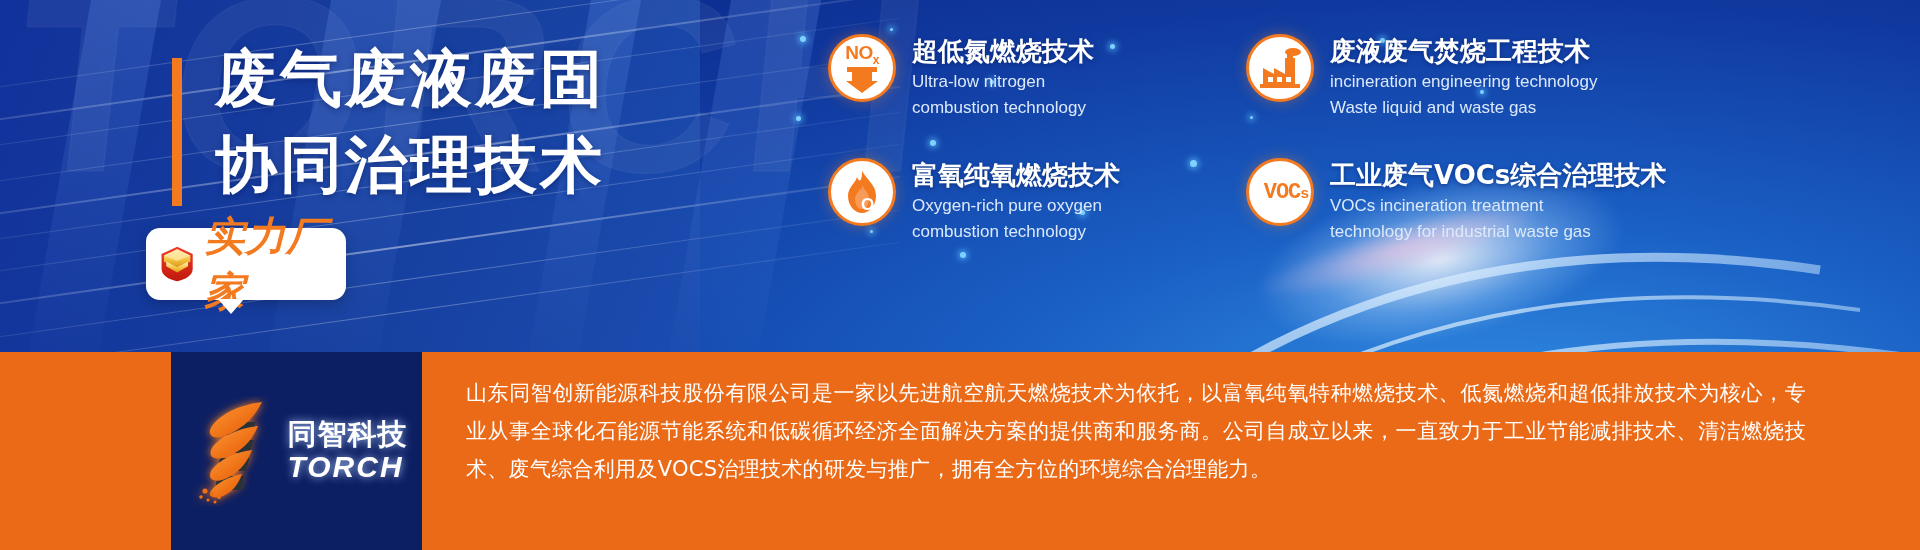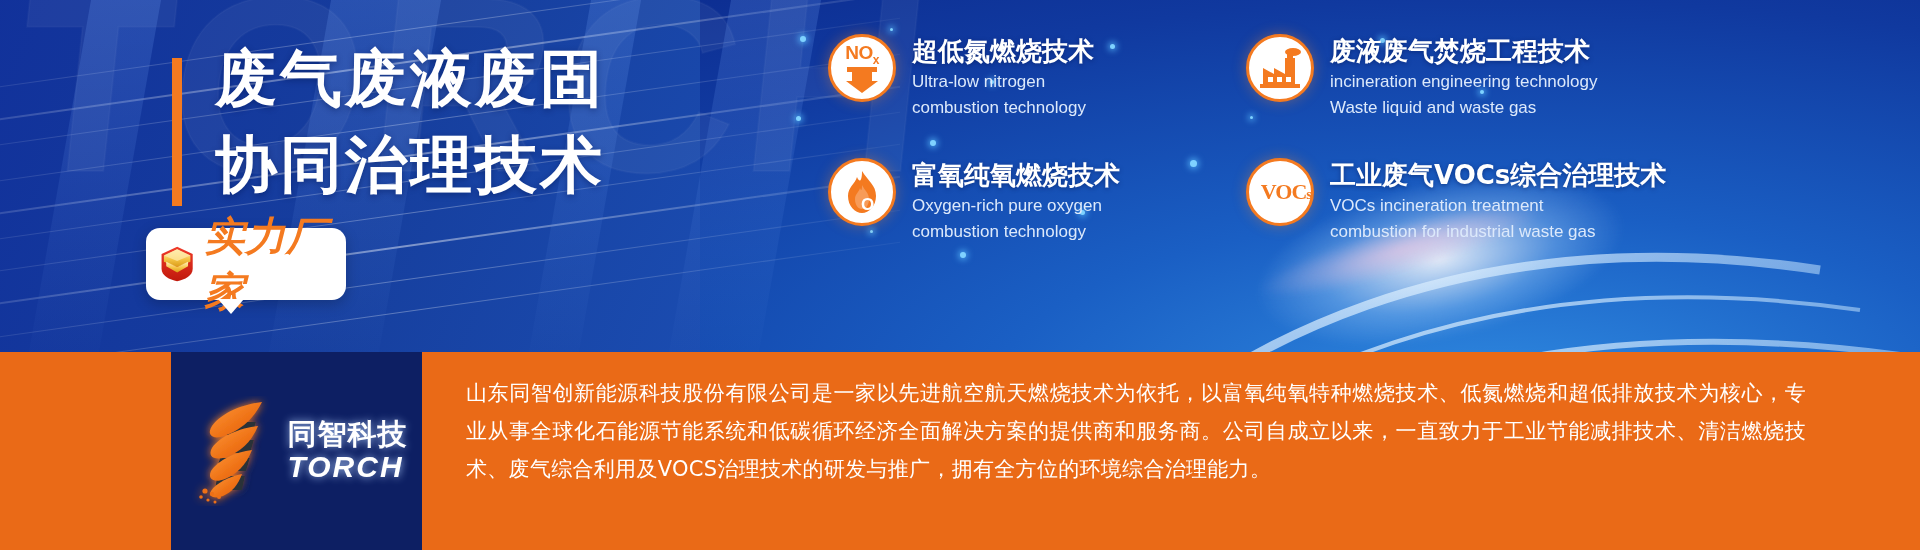--- a/index.html
+++ b/index.html
@@ -117,21 +117,21 @@
   }
 
   
   .ic-nox{display:flex;flex-direction:column;align-items:center;justify-content:center;line-height:1;}
   .ic-nox .t{color:#f47a20;font-weight:bold;font-size:19px;font-family:"Liberation Sans",sans-serif;letter-spacing:-.5px;}
   .ic-nox .t sub{font-size:12px;}
   .ic-nox .arw{margin-top:1px;}
   .ic-o2{position:relative;width:100%;height:100%;display:flex;align-items:center;justify-content:center;}
   .ic-o2 .lbl{position:absolute;left:30px;top:34px;color:#fff;font-size:17px;font-weight:bold;font-family:"Liberation Sans",sans-serif;}
   .ic-o2 .lbl sub{font-size:10px;}
-  .ic-vocs{color:#f47a20;font-weight:bold;font-size:22px;font-family:Liberation Serif, serif;letter-spacing:-1px;margin-left:12px;}
+  .ic-vocs{color:#f47a20;font-weight:bold;font-size:22px;font-family:Liberation Mono, monospace;letter-spacing:-1px;margin-left:12px;}
   .ic-vocs .s{font-size:15px;}
 
   
   .badge{
     position:absolute;left:146px;top:228px;
     width:200px;height:72px;
     background:#fff;border-radius:14px;
     display:flex;align-items:center;gap:10px;
     padding:0 14px;box-sizing:border-box;
     box-shadow:0 4px 14px rgba(0,0,0,.22);
@@ -331,21 +331,21 @@
       </div>
     </div>
 
     <div class="feat">
       <div class="feat-icon">
         <div class="ic-vocs">VOC<span class="s">s</span></div>
       </div>
       <div class="feat-text">
         <div class="feat-cn">工业废气VOCs综合治理技术</div>
         <div class="feat-en">VOCs incineration treatment</div>
-        <div class="feat-en">combustion for industrial waste gas</div>
+        <div class="feat-en">technology for industrial waste gas</div>
       </div>
     </div>
 
   </div>
 
   <div class="badge">
     <svg width="44" height="46" viewBox="0 0 44 46">
       <defs>
         <linearGradient id="shg" x1="0" y1="0" x2="0" y2="1">
           <stop offset="0%" stop-color="#f03b2a"></stop>

